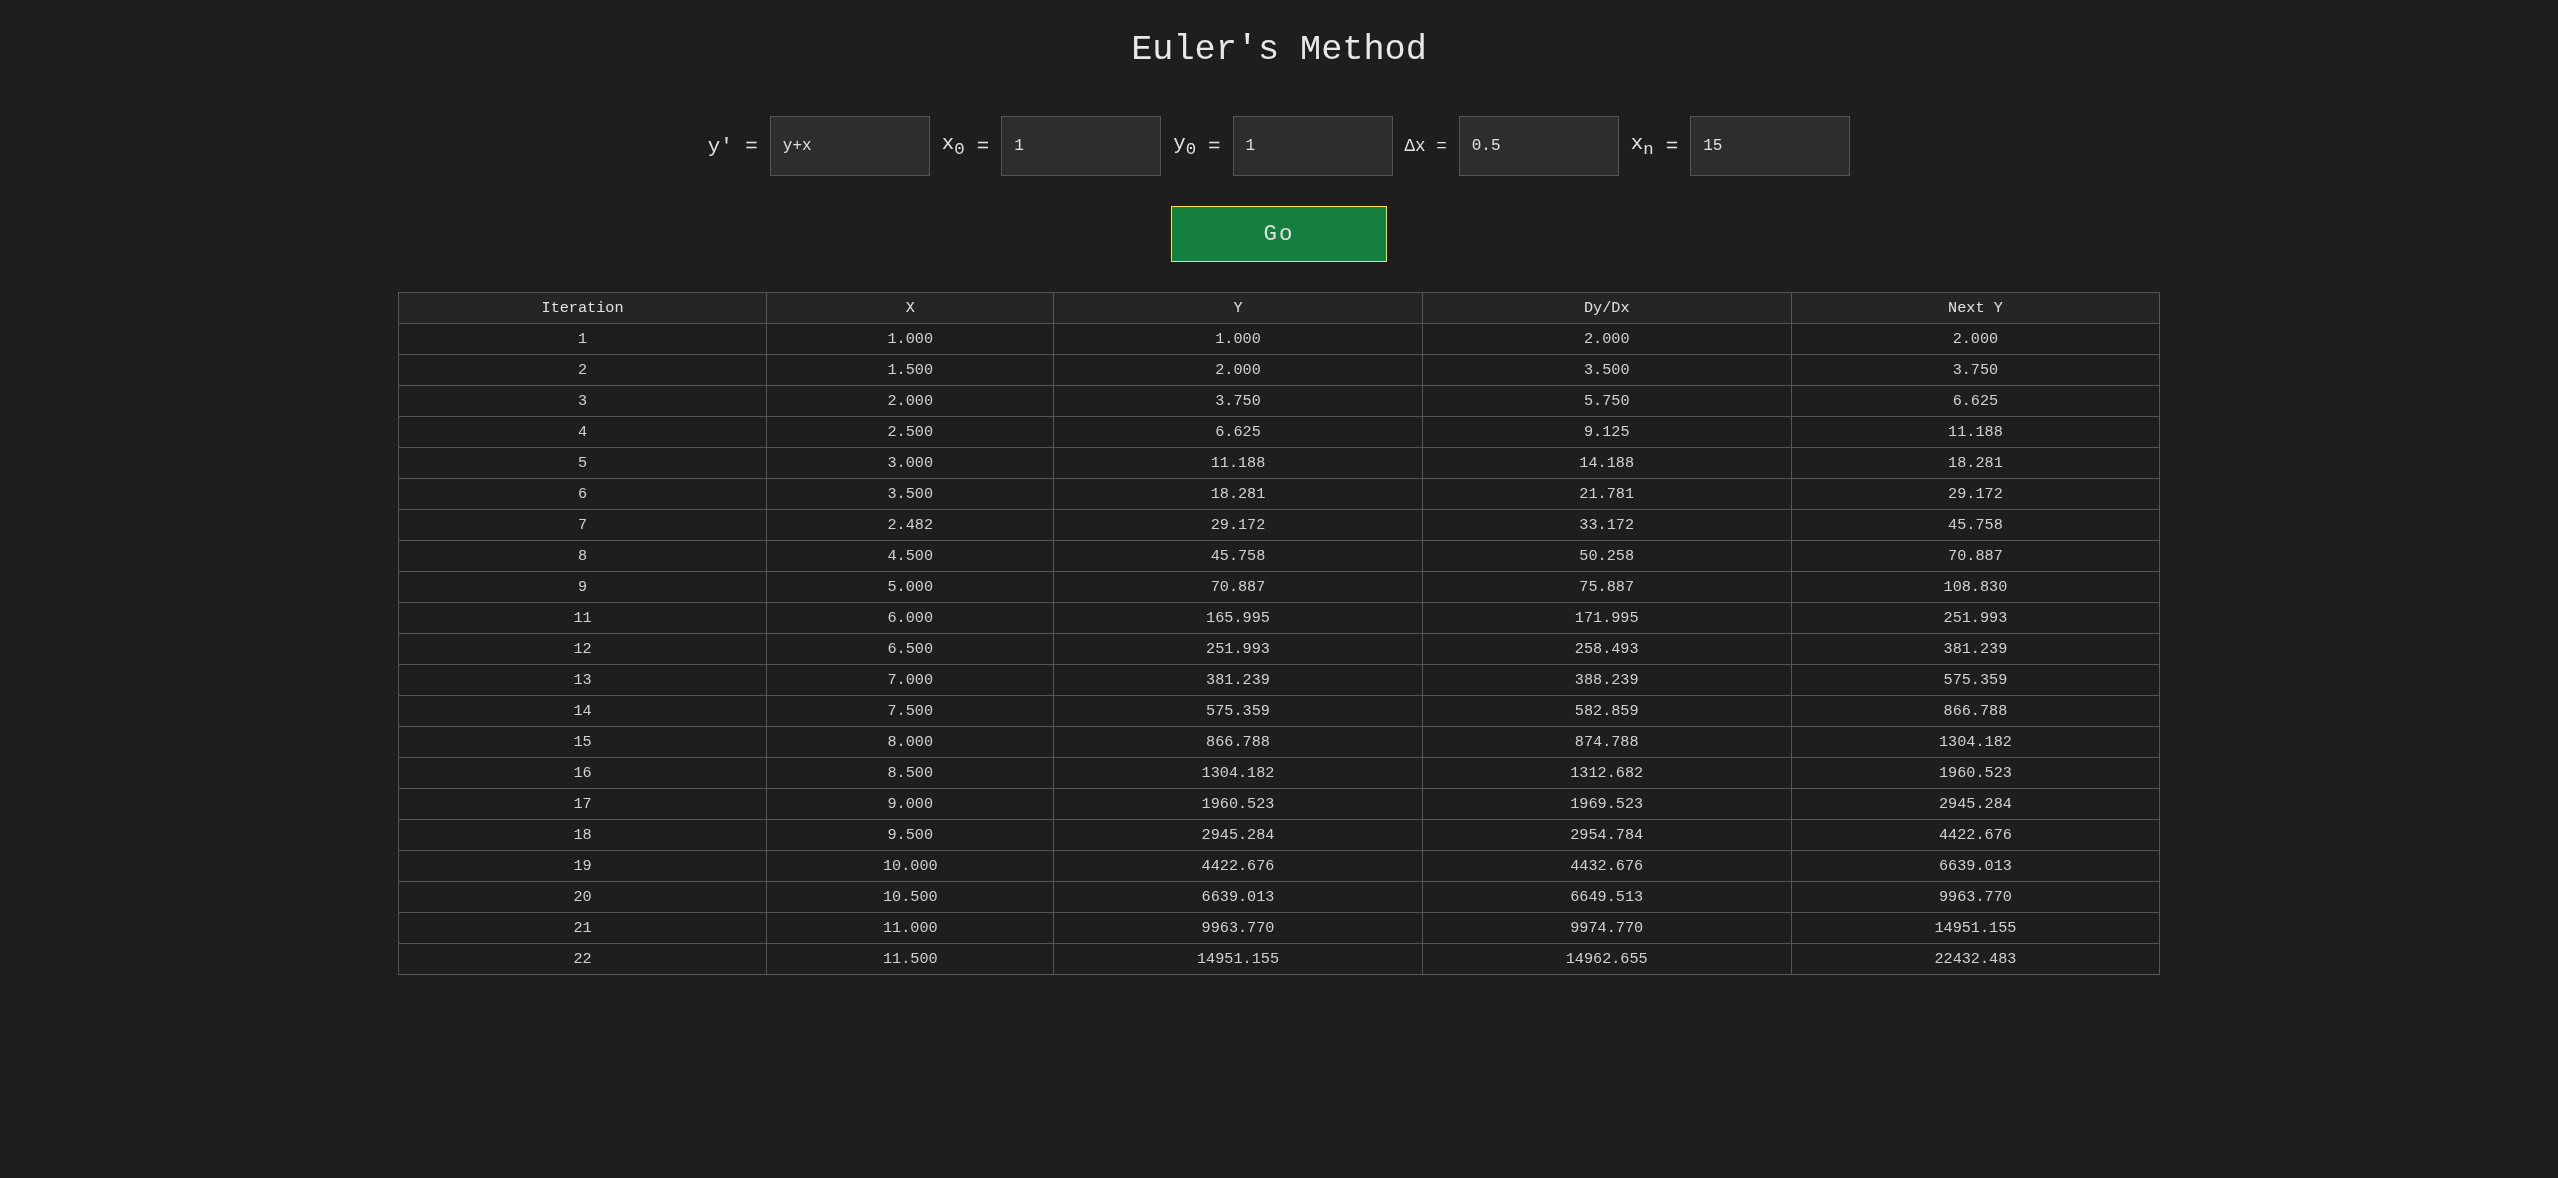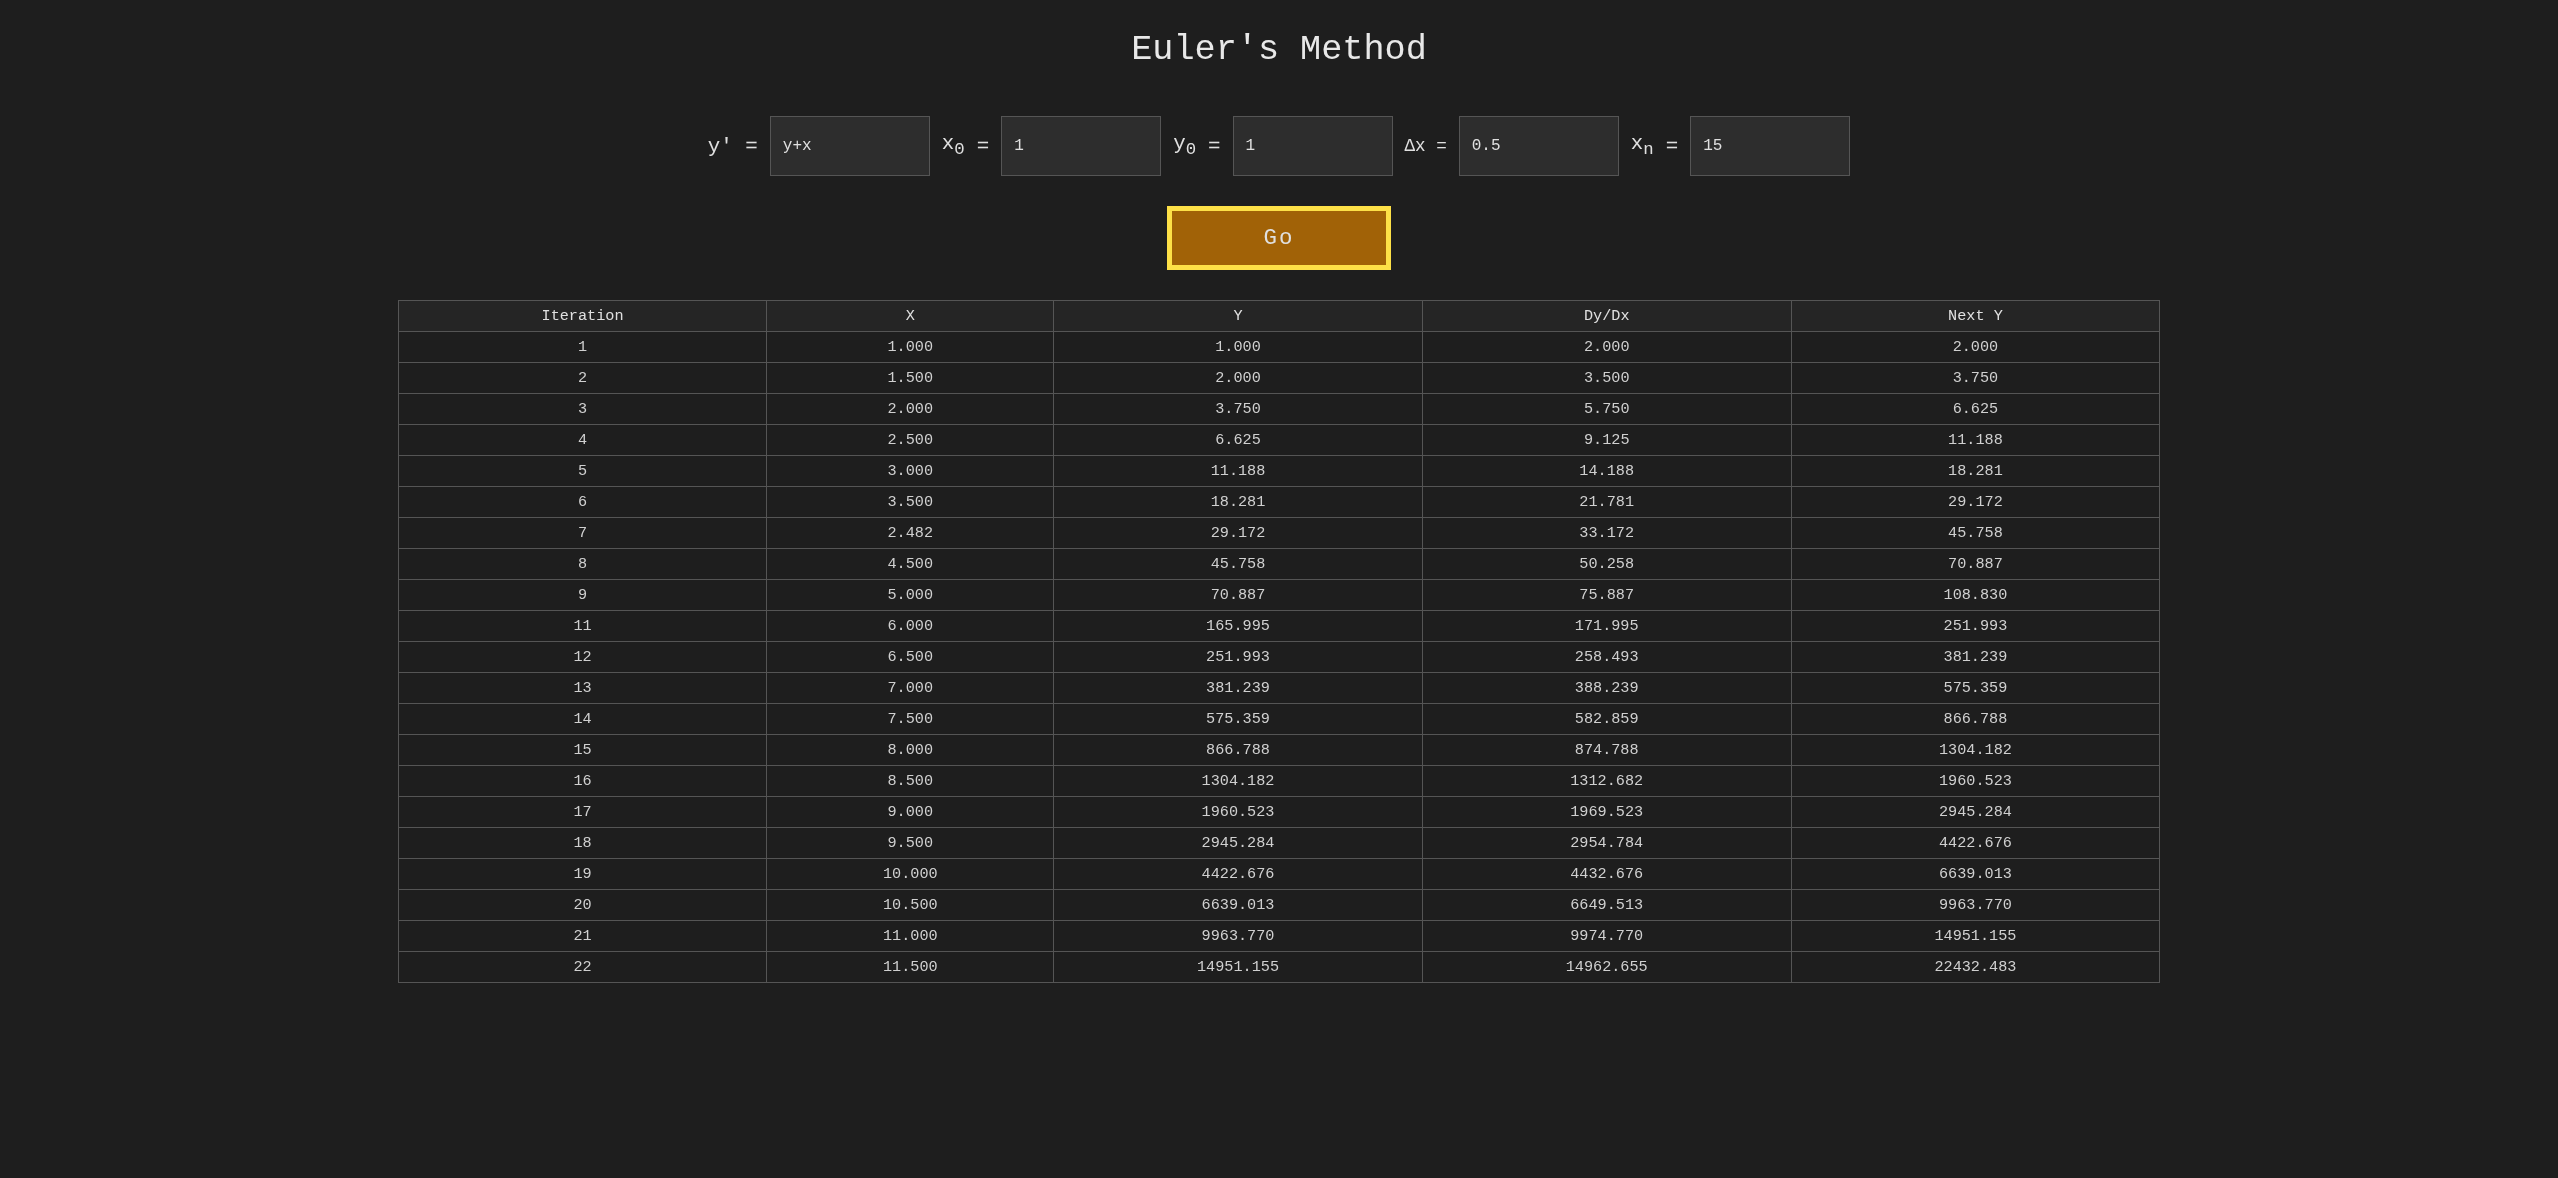--- a/index.html
+++ b/index.html
@@ -57,23 +57,23 @@
       color: #e0e0e0;
     }
 
     .go-button-container {
       display: flex;
       justify-content: center;
       margin-bottom: 30px;
     }
 
     .go-button {
-      background-color: #a16207;
-      color: #e0e0e0;
-      border: 5px solid #fde047;
+      background-color: #15803d;
+      color: #e0e0e0;
+      border: 1px solid #fde047;
       padding: 14px 92px;
       font-size: 1.4rem;
       cursor: pointer;
       font-family: 'Courier New', monospace;
       letter-spacing: 2px;
     }
 
     .table-container {
       display: flex;
       justify-content: center;

